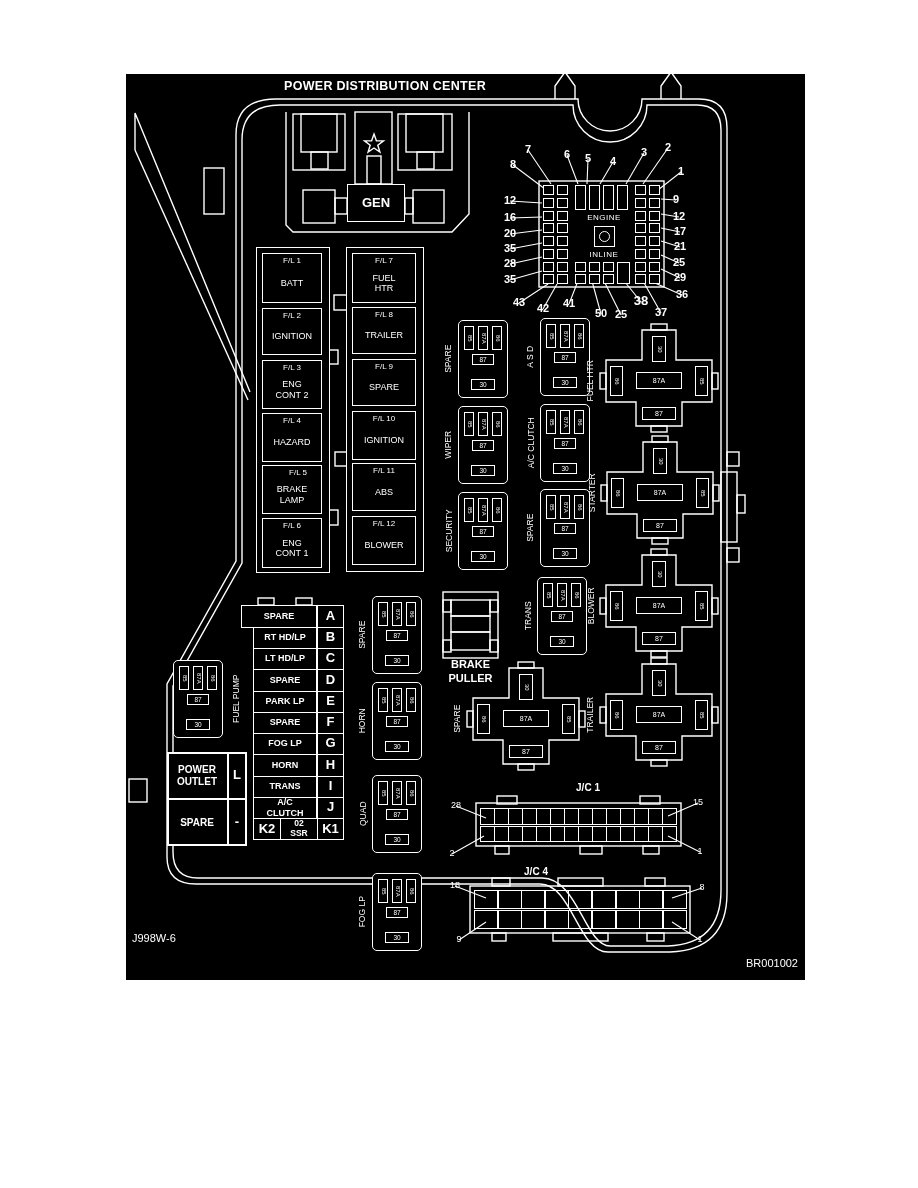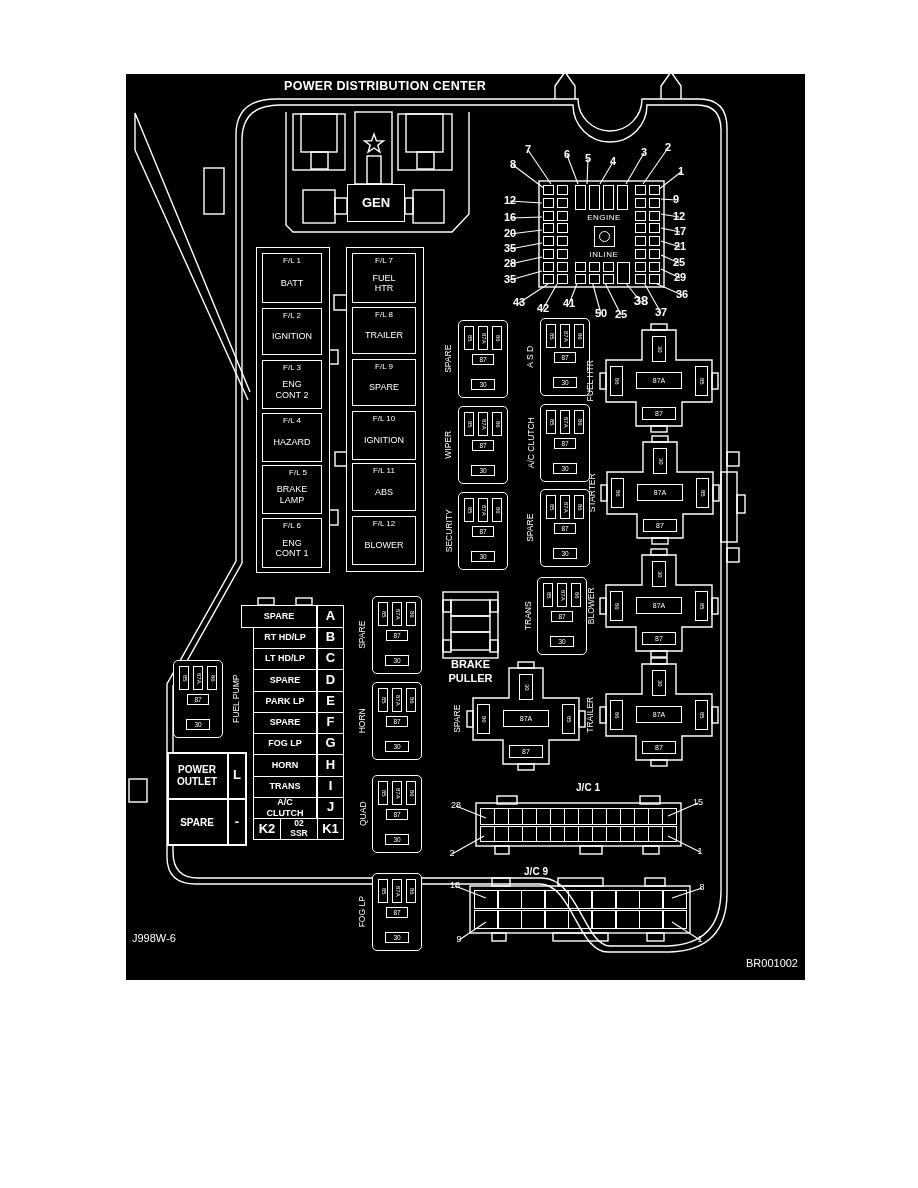--- a/index.html
+++ b/index.html
@@ -154,21 +154,21 @@
 
   <div class="txt b" style="left:347px;top:184px;width:58px;height:38px;font-size:13px;border:1px solid #fff;background:#000">GEN</div>
 
   <div class="txt" style="left:570px;top:213px;width:68px;height:11px;font-size:8px;letter-spacing:.5px">ENGINE</div>
   <div class="txt" style="left:570px;top:250px;width:68px;height:11px;font-size:8px;letter-spacing:.5px">INLINE</div>
 
   <div class="txt b" style="left:443px;top:658px;width:55px;height:13px;font-size:11px">BRAKE</div>
   <div class="txt b" style="left:440px;top:672px;width:61px;height:13px;font-size:11px">PULLER</div>
 
   <div class="txt b" style="left:560px;top:782px;width:56px;height:12px;font-size:10px">J/C 1</div>
-  <div class="txt b" style="left:508px;top:866px;width:56px;height:12px;font-size:10px">J/C 9</div>
+  <div class="txt b" style="left:508px;top:866px;width:56px;height:12px;font-size:10px">J/C 4</div>
 <div class="wbox" style="left:543px;top:185px;width:11px;height:10px"></div>
     <div class="wbox" style="left:557px;top:185px;width:11px;height:10px"></div>
     <div class="wbox" style="left:635px;top:185px;width:11px;height:10px"></div>
     <div class="wbox" style="left:649px;top:185px;width:11px;height:10px"></div>
     <div class="wbox" style="left:543px;top:198px;width:11px;height:10px"></div>
     <div class="wbox" style="left:557px;top:198px;width:11px;height:10px"></div>
     <div class="wbox" style="left:635px;top:198px;width:11px;height:10px"></div>
     <div class="wbox" style="left:649px;top:198px;width:11px;height:10px"></div>
     <div class="wbox" style="left:543px;top:211px;width:11px;height:10px"></div>
     <div class="wbox" style="left:557px;top:211px;width:11px;height:10px"></div>

